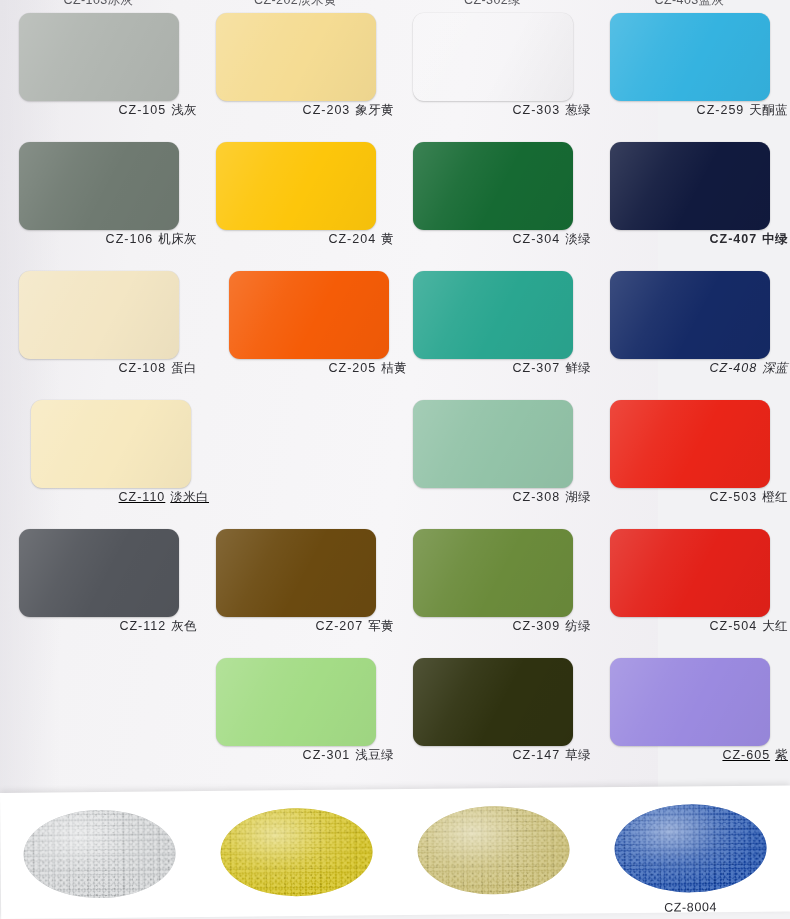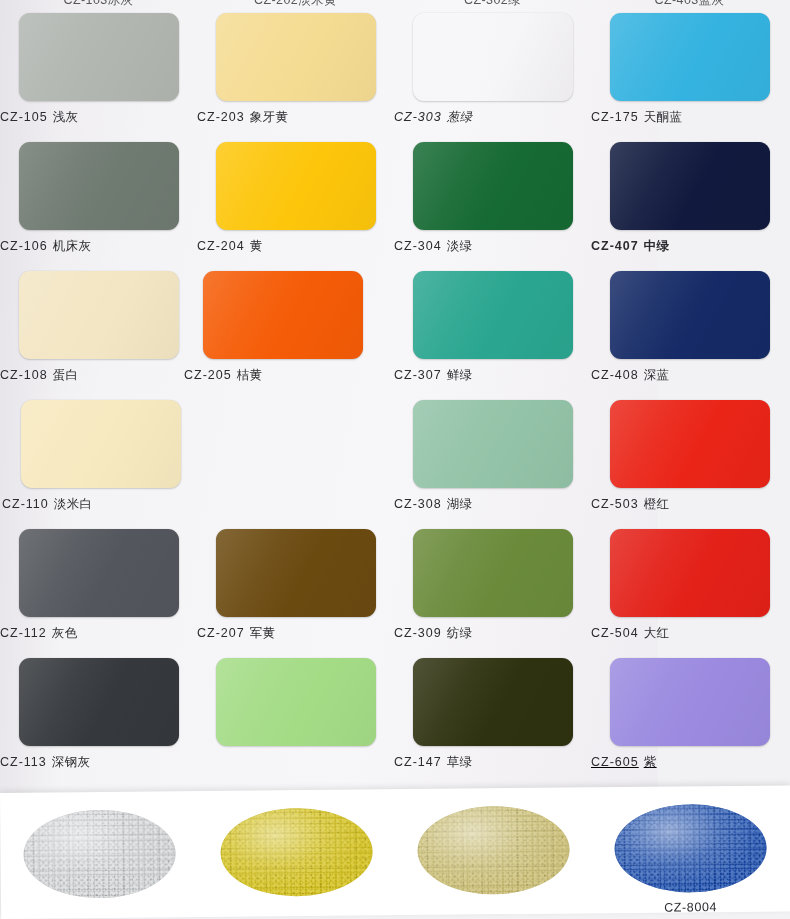--- a/index.html
+++ b/index.html
@@ -65,22 +65,22 @@
     border-radius: 11px;
     background: linear-gradient(118deg,
       rgba(255,255,255,.16) 0%,
       rgba(255,255,255,.05) 32%,
       rgba(255,255,255,0) 55%,
       rgba(0,0,0,.035) 100%);
     pointer-events: none;
   }
 
   .chip-label {
-    margin-top: 8px;
-    text-align: left;
+    margin-top: 1px;
+    text-align: right;
     font-size: 12.5px;
     letter-spacing: .4px;
     color: #2b2b30;
     white-space: nowrap;
   }
   .chip-label .code {
     letter-spacing: 1px;
   }
   .chip-label .cname {
     margin-left: 5px;
@@ -172,27 +172,27 @@
 
   <div class="swatch-grid" id="swatch-grid">
       <div class="swatch-cell" style="left: 0px; top: 13px;">
         <div class="chip" style="background: rgb(177, 182, 177);"></div>
         <div class="chip-label"><span class="code">CZ-105</span><span class="cname">浅灰</span></div>
       </div>
       <div class="swatch-cell" style="left: 197px; top: 13px;">
         <div class="chip" style="background: rgb(245, 220, 147);"></div>
         <div class="chip-label"><span class="code">CZ-203</span><span class="cname">象牙黄</span></div>
       </div>
-      <div class="swatch-cell" style="left: 394px; top: 13px; font-style: italic;">
+      <div class="swatch-cell" style="left: 394px; top: 13px;">
         <div class="chip"></div>
         <div class="chip-label"><span class="code">CZ-303</span><span class="cname">葱绿</span></div>
       </div>
       <div class="swatch-cell" style="left: 591px; top: 13px;">
         <div class="chip" style="background: rgb(53, 179, 224);"></div>
-        <div class="chip-label"><span class="code">CZ-175</span><span class="cname">天酮蓝</span></div>
+        <div class="chip-label"><span class="code">CZ-259</span><span class="cname">天酮蓝</span></div>
       </div>
       <div class="swatch-cell" style="left: 0px; top: 142px;">
         <div class="chip" style="background: rgb(111, 122, 113);"></div>
         <div class="chip-label"><span class="code">CZ-106</span><span class="cname">机床灰</span></div>
       </div>
       <div class="swatch-cell" style="left: 197px; top: 142px;">
         <div class="chip" style="background: rgb(253, 198, 11);"></div>
         <div class="chip-label"><span class="code">CZ-204</span><span class="cname">黄</span></div>
       </div>
       <div class="swatch-cell" style="left: 394px; top: 142px;">
@@ -200,33 +200,33 @@
         <div class="chip-label"><span class="code">CZ-304</span><span class="cname">淡绿</span></div>
       </div>
       <div class="swatch-cell" style="left: 591px; top: 142px; font-weight: bold;">
         <div class="chip" style="background: rgb(17, 26, 62);"></div>
         <div class="chip-label"><span class="code">CZ-407</span><span class="cname">中绿</span></div>
       </div>
       <div class="swatch-cell" style="left: 0px; top: 271px;">
         <div class="chip" style="background: rgb(243, 230, 196);"></div>
         <div class="chip-label"><span class="code">CZ-108</span><span class="cname">蛋白</span></div>
       </div>
-      <div class="swatch-cell" style="left: 184px; top: 271px;">
+      <div class="swatch-cell" style="left: 210px; top: 271px;">
         <div class="chip" style="background: rgb(245, 92, 7);"></div>
         <div class="chip-label"><span class="code">CZ-205</span><span class="cname">桔黄</span></div>
       </div>
       <div class="swatch-cell" style="left: 394px; top: 271px;">
         <div class="chip" style="background: rgb(42, 166, 144);"></div>
         <div class="chip-label"><span class="code">CZ-307</span><span class="cname">鲜绿</span></div>
       </div>
-      <div class="swatch-cell" style="left: 591px; top: 271px;">
+      <div class="swatch-cell" style="left: 591px; top: 271px; font-style: italic;">
         <div class="chip" style="background: rgb(21, 42, 102);"></div>
         <div class="chip-label"><span class="code">CZ-408</span><span class="cname">深蓝</span></div>
       </div>
-      <div class="swatch-cell" style="left: 2px; top: 400px;">
+      <div class="swatch-cell" style="left: 12px; top: 400px; text-decoration: underline;">
         <div class="chip" style="background: rgb(247, 233, 191);"></div>
         <div class="chip-label"><span class="code">CZ-110</span><span class="cname">淡米白</span></div>
       </div>
       <div class="swatch-cell" style="left: 394px; top: 400px;">
         <div class="chip" style="background: rgb(147, 195, 168);"></div>
         <div class="chip-label"><span class="code">CZ-308</span><span class="cname">湖绿</span></div>
       </div>
       <div class="swatch-cell" style="left: 591px; top: 400px;">
         <div class="chip" style="background: rgb(234, 37, 24);"></div>
         <div class="chip-label"><span class="code">CZ-503</span><span class="cname">橙红</span></div>
@@ -240,26 +240,23 @@
         <div class="chip-label"><span class="code">CZ-207</span><span class="cname">军黄</span></div>
       </div>
       <div class="swatch-cell" style="left: 394px; top: 529px;">
         <div class="chip" style="background: rgb(107, 139, 59);"></div>
         <div class="chip-label"><span class="code">CZ-309</span><span class="cname">纺绿</span></div>
       </div>
       <div class="swatch-cell" style="left: 591px; top: 529px;">
         <div class="chip" style="background: rgb(227, 33, 25);"></div>
         <div class="chip-label"><span class="code">CZ-504</span><span class="cname">大红</span></div>
       </div>
-      <div class="swatch-cell" style="left: 0px; top: 658px;">
-        <div class="chip" style="background: rgb(53, 56, 60);"></div>
-        <div class="chip-label"><span class="code">CZ-113</span><span class="cname">深钢灰</span></div>
-      </div>
       <div class="swatch-cell" style="left: 197px; top: 658px;">
         <div class="chip" style="background: rgb(164, 220, 134);"></div>
+        <div class="chip-label"><span class="code">CZ-301</span><span class="cname">浅豆绿</span></div>
       </div>
       <div class="swatch-cell" style="left: 394px; top: 658px;">
         <div class="chip" style="background: rgb(47, 50, 16);"></div>
         <div class="chip-label"><span class="code">CZ-147</span><span class="cname">草绿</span></div>
       </div>
       <div class="swatch-cell" style="left: 591px; top: 658px; text-decoration: underline;">
         <div class="chip" style="background: rgb(155, 138, 224);"></div>
         <div class="chip-label"><span class="code">CZ-605</span><span class="cname">紫</span></div>
       </div>
     </div>

